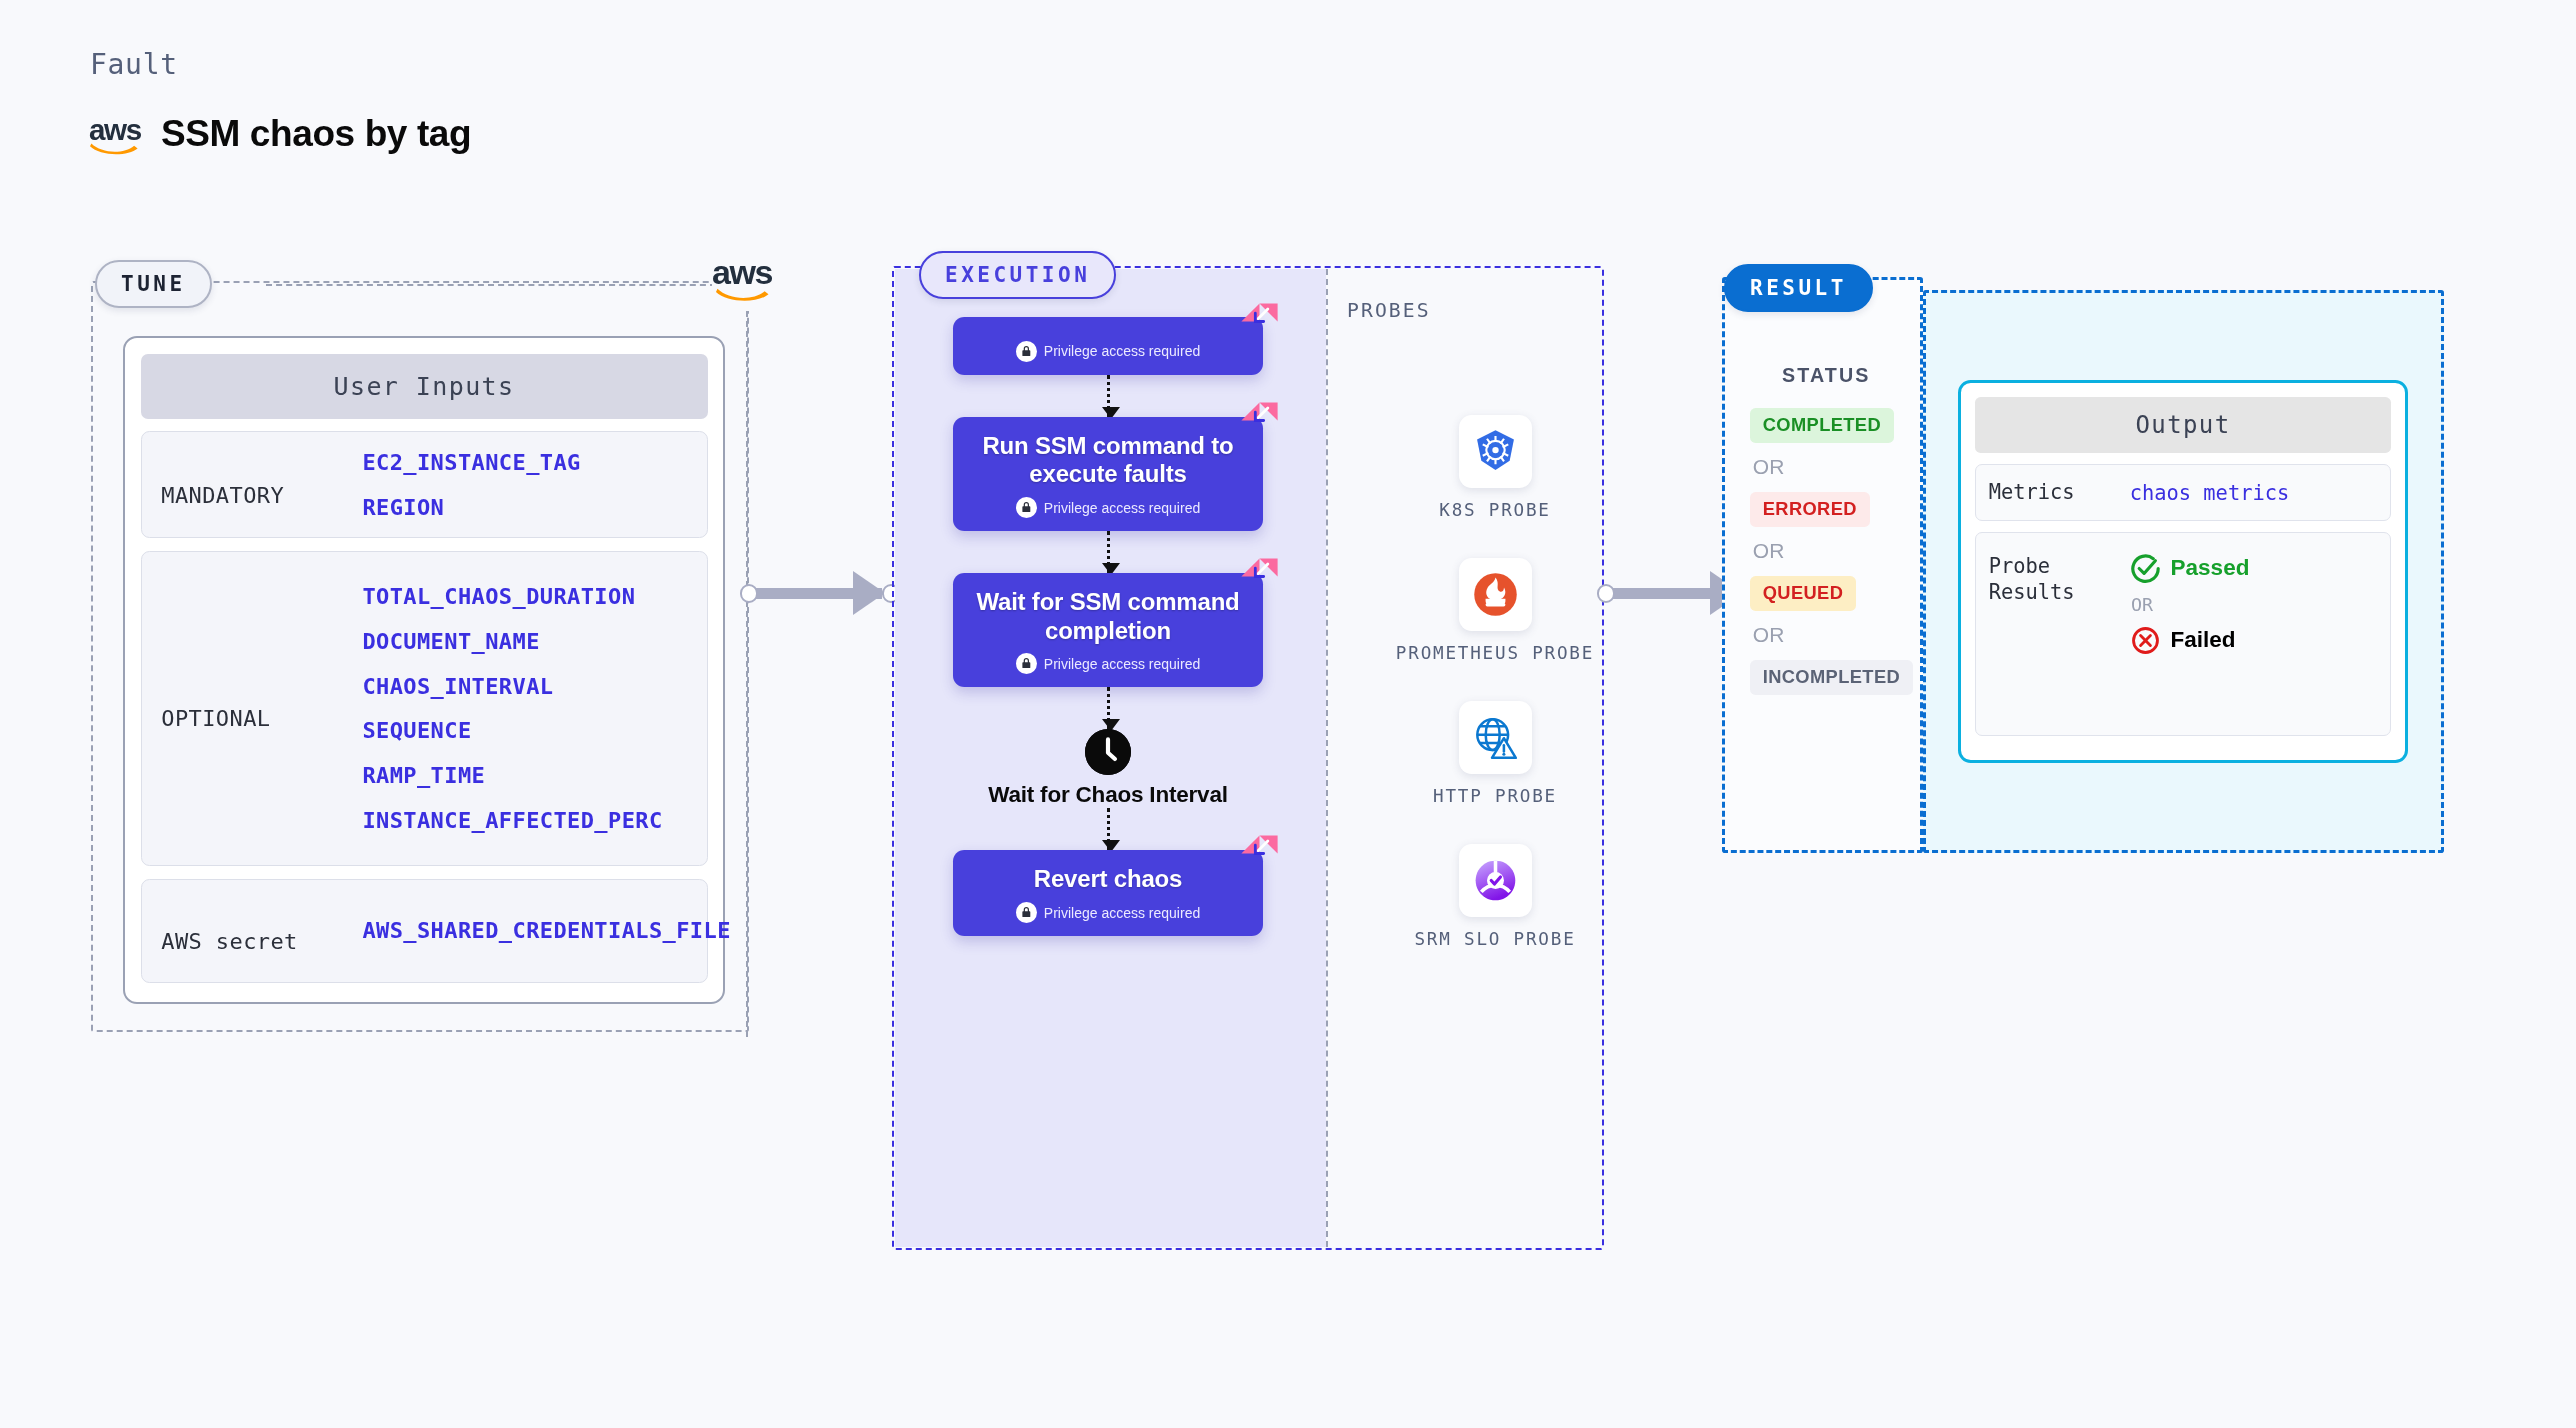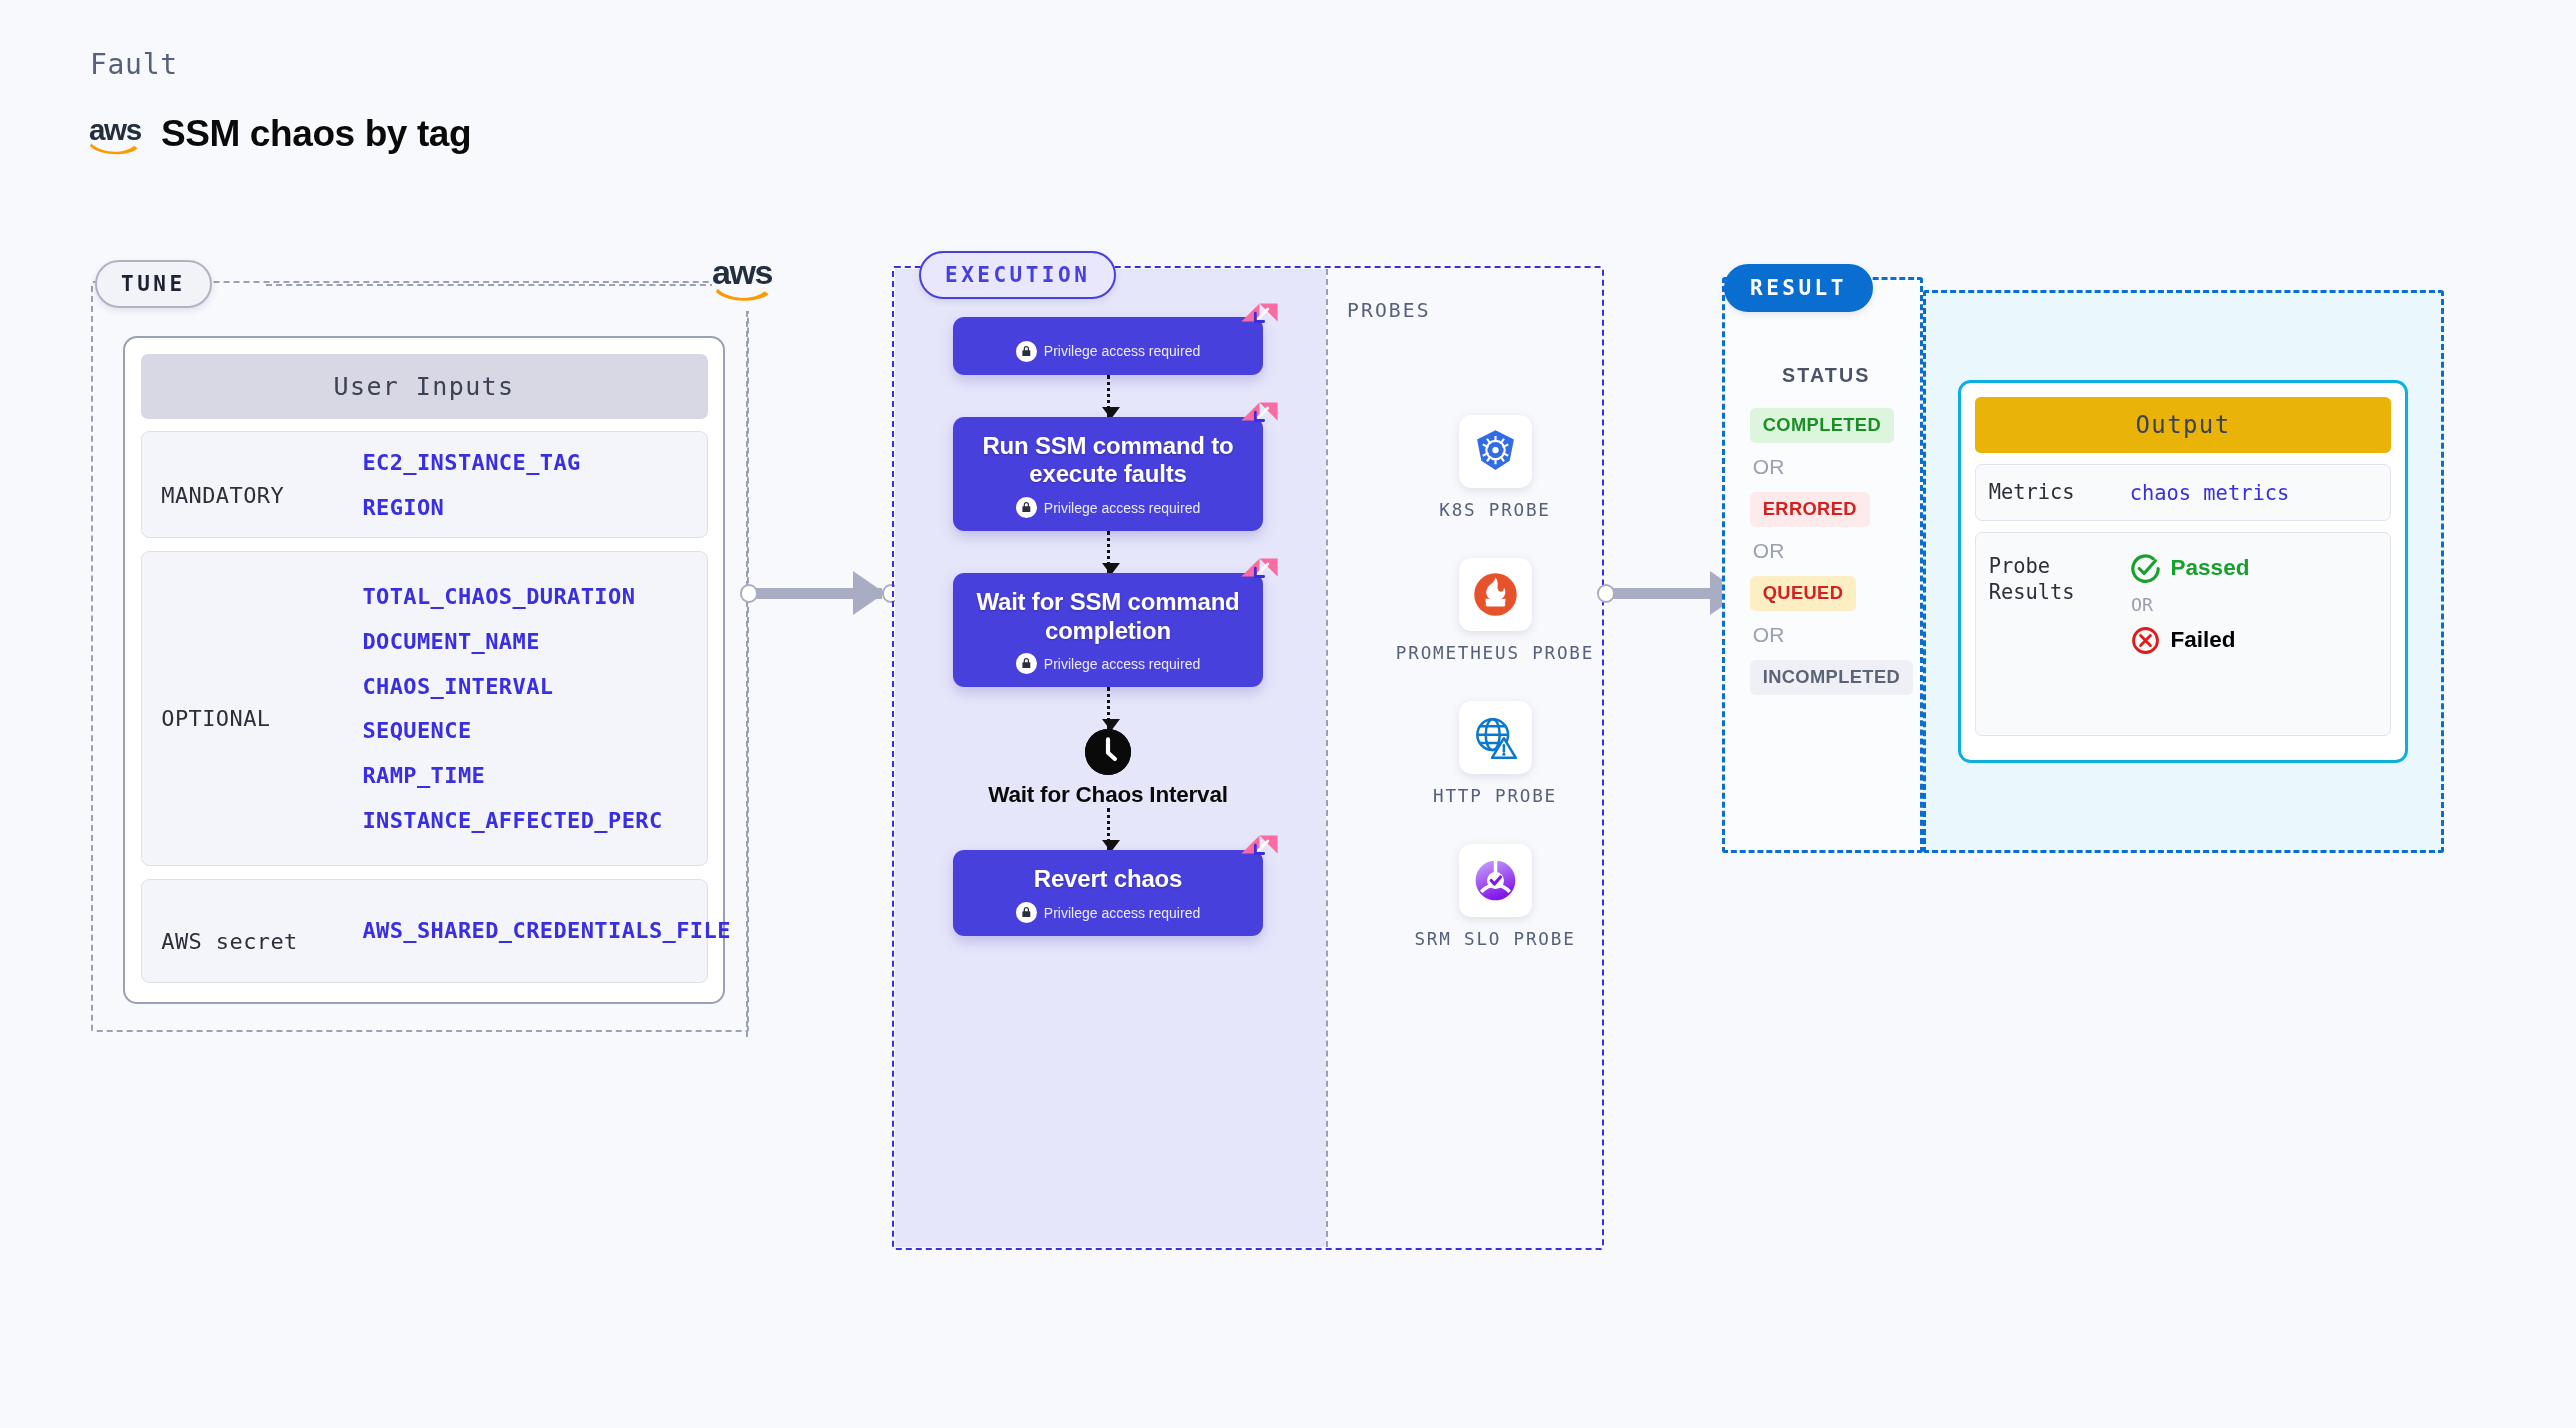--- a/index.html
+++ b/index.html
@@ -184,21 +184,21 @@
 
   .result-out-zone {
     position: absolute; left: 1923px; top: 290px; width: 521px; height: 563px;
     border: 3.5px dashed #0a6ed1; border-radius: 2.8px; background: #eaf8fd;
   }
   .out-card {
     position: absolute; left: 1958px; top: 380px; width: 450px; height: 383px;
     background: #ffffff; border: 3.5px solid #0bb0e0; border-radius: 12.7px; padding: 14px;
   }
   .out-head {
-    background: #eab308; border-radius: 5.6px; height: 56px;
+    background: #e5e5e5; border-radius: 5.6px; height: 56px;
     display: flex; align-items: center; justify-content: center;
     font-family: "DejaVu Sans Mono", monospace; font-size: 24px; color: #3b4254; letter-spacing: 1.4px;
   }
   .out-row {
     margin-top: 11.3px; background: #f9fafc; border: 1.4px solid #e0e3ec;
     border-radius: 7px; display: flex; align-items: center; padding: 14px 12.7px;
   }
   .out-key {
     font-family: "DejaVu Sans Mono", monospace; font-size: 20.4px; color: #2b2f3a;
     width: 141px; flex-shrink: 0; line-height: 1.3;

